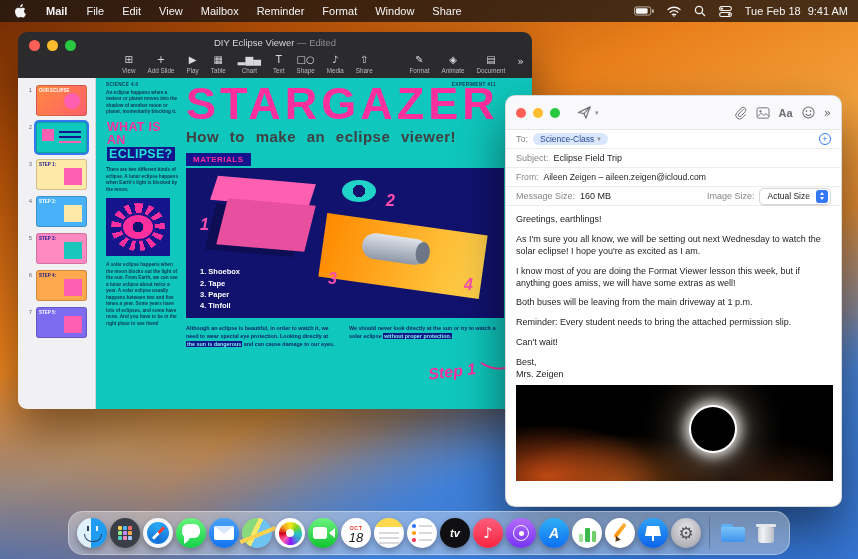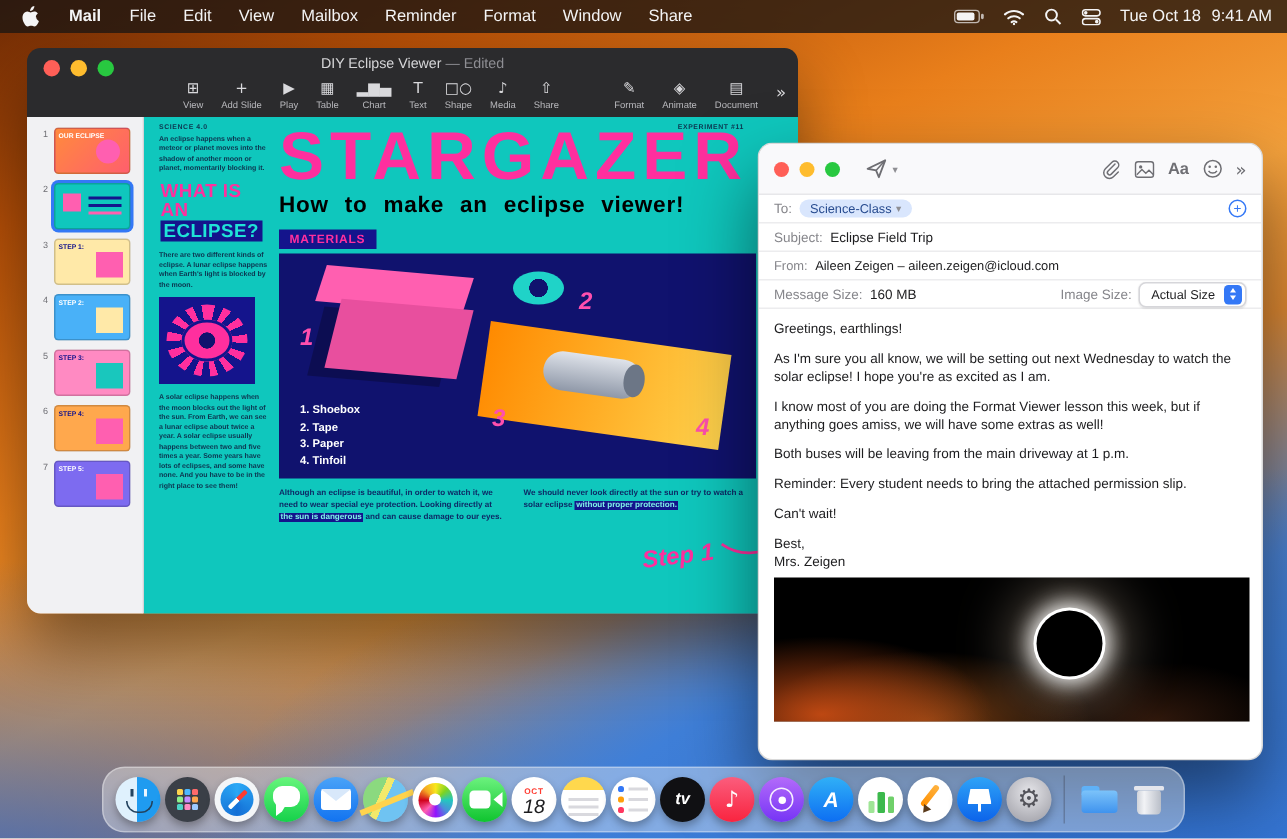--- a/index.html
+++ b/index.html
@@ -71,21 +71,21 @@
   .sl-heading { font-size:12.5px; font-weight:800; color:#ff2f9e; line-height:1.08; margin:3px 1px 6px; letter-spacing:.3px; }
   .hl-ec { background:#14148c; color:#1fe3d7; padding:0 2px; }
   .sun { width:64px; height:58px; background:#14148c; margin:4px 0 6px; position:relative; }
   .sun::before { content:""; position:absolute; inset:5px; border-radius:50%;
     background:repeating-conic-gradient(#ff2f9e 0 13deg, transparent 13deg 27deg); }
   .sun::after { content:""; position:absolute; inset:15px; border-radius:50%;
     background:radial-gradient(circle,#10126e 0 24%, #ff2f9e 25%); box-shadow:0 0 0 2px #14148c inset; }
 
   .main-col { position:absolute; left:90px; top:2px; right:0; }
   .big-title { font-size:45px; font-weight:800; color:#ff2f9e; letter-spacing:4px; white-space:nowrap; line-height:1.05; }
-  .sl-subtitle { font-size:15px; font-weight:800; color:#000000; letter-spacing:.5px; word-spacing:6px; margin-top:1px; }
+  .sl-subtitle { font-size:15px; font-weight:800; color:#404040; letter-spacing:.5px; word-spacing:6px; margin-top:1px; }
   .mat-label { display:inline-block; background:#14148c; color:#ff2f9e; font-size:8px; font-weight:800; padding:2px 7px; margin-top:8px; letter-spacing:.5px; }
   .mat-box { width:318px; height:150px; background:#10126e; position:relative; margin-top:2px; }
   .sb-lid { position:absolute; left:28px; top:12px; width:98px; height:24px; background:#ff5fb0; transform:skew(-18deg,5deg); }
   .sb-body { position:absolute; left:36px; top:34px; width:88px; height:46px; background:#e84f9e; transform:skew(-14deg,5deg); box-shadow:-10px 6px 0 rgba(0,0,0,.25); }
   .sheet { position:absolute; left:136px; top:56px; width:162px; height:64px; background:linear-gradient(100deg,#ff8a00,#ffd34d); transform:rotate(8deg); }
   .roll { position:absolute; left:176px; top:68px; width:66px; height:26px; border-radius:13px; background:linear-gradient(180deg,#dfe3ea,#8f98a8); transform:rotate(8deg); }
   .roll::after { content:""; position:absolute; right:-2px; top:2px; width:14px; height:22px; border-radius:50%; background:#6c7686; }
   .tape { position:absolute; left:156px; top:12px; width:34px; height:22px; border-radius:50%; background:radial-gradient(circle,#10126e 0 30%, #1fd3c8 31%); }
   .mat-num { position:absolute; color:#ff4fae; font-weight:800; font-size:16px; font-style:italic; }
   .mn1{left:14px;top:48px;} .mn2{left:200px;top:24px;} .mn3{left:142px;top:102px;} .mn4{left:278px;top:108px;}
@@ -244,21 +244,21 @@
     </span>
     <span>
       <svg width="13" height="11" viewBox="0 0 14 12" fill="none" stroke="#f4f4f5" stroke-width="1.1">
           <rect x="0.6" y="0.6" width="12.8" height="4.4" rx="2.2"></rect>
           <circle cx="3" cy="2.8" r="1.3" fill="#f4f4f5" stroke="none"></circle>
           <rect x="0.6" y="7" width="12.8" height="4.4" rx="2.2"></rect>
           <circle cx="11" cy="9.2" r="1.3" fill="#f4f4f5" stroke="none"></circle>
         </svg>
     </span>
     <span class="mb-clock">
-      <span>Tue Oct 18</span>
+      <span>Tue Feb 18</span>
       <span>9:41 AM</span>
     </span>
   </div>
 </div>
 
 <div class="keynote">
   <div class="kn-top">
     <div class="traffic">
       <span class="tl red"></span>
       <span class="tl yellow"></span>

